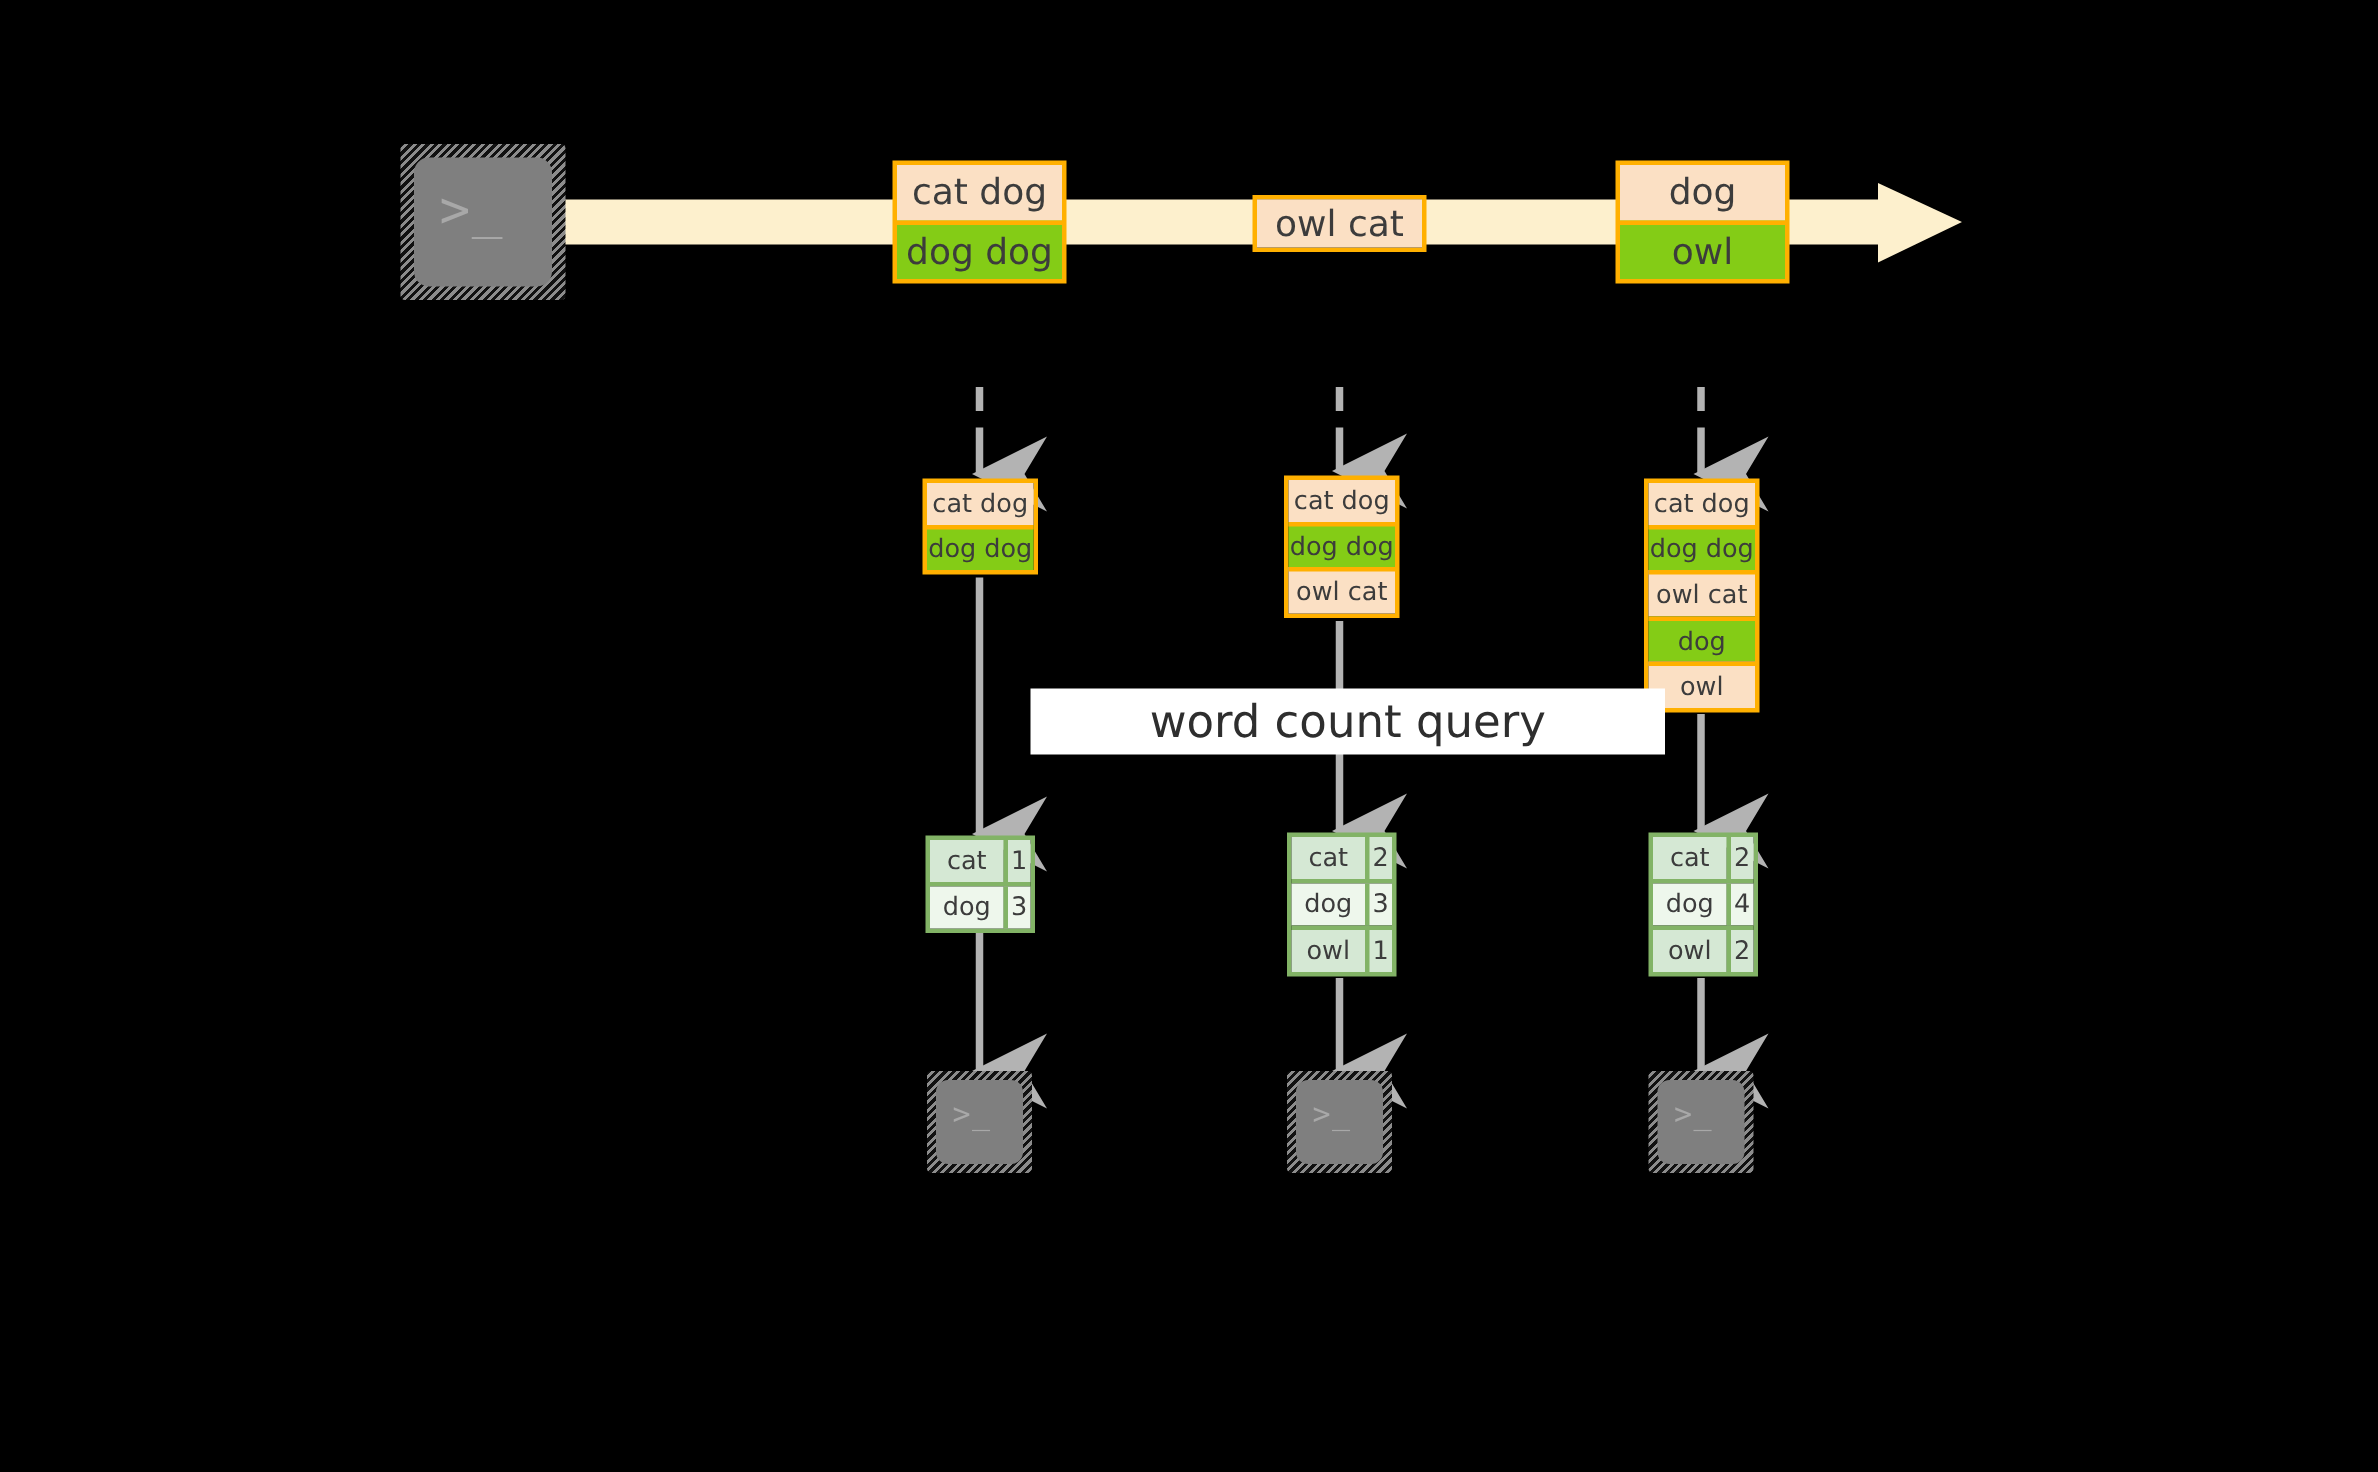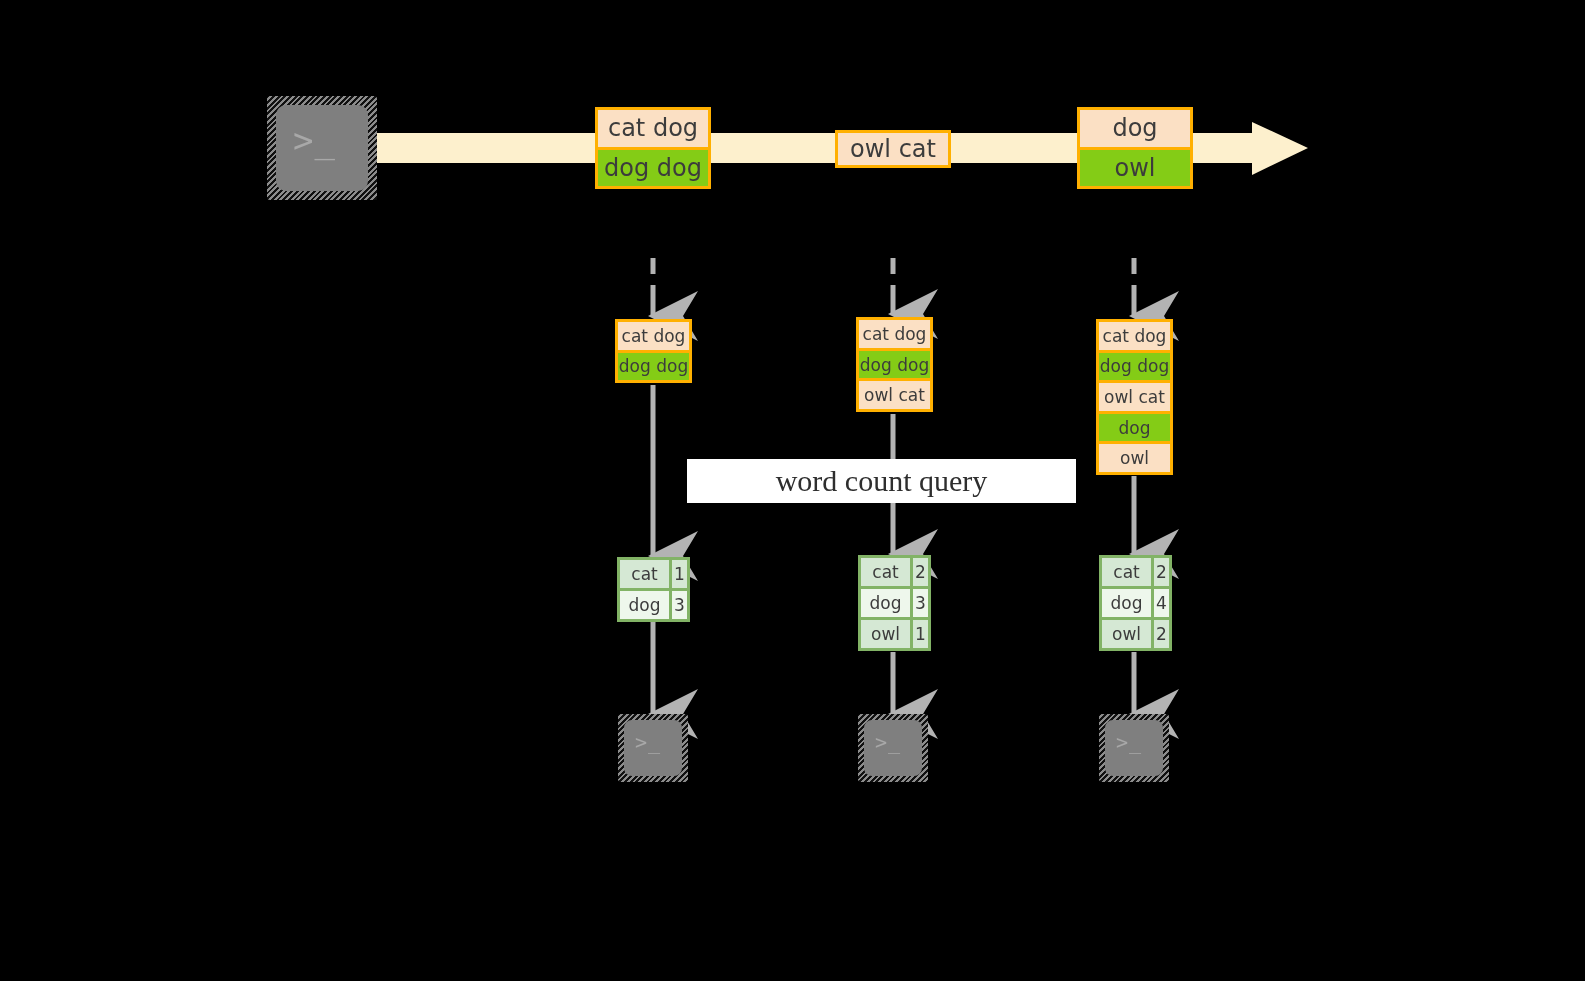--- a/index.html
+++ b/index.html
@@ -208,21 +208,21 @@
   </div>
 
   <div class="rec-group acc-box" style="left:1096px; top:319px; width:77px; height:156px;">
     <div class="rec shade-a">cat dog</div>
     <div class="rec shade-b">dog dog</div>
     <div class="rec shade-a">owl cat</div>
     <div class="rec shade-b">dog</div>
     <div class="rec shade-a">owl</div>
   </div>
 
-  <div class="banner" style="left:687px; top:459px; width:389px; height:44px;font-family:Liberation Serif, serif;">
+  <div class="banner" style="left:687px; top:459px; width:423px; height:44px;">
     <span>word count query</span>
   </div>
 
   <div class="res-table" style="left:617px; top:557px; width:73px; height:65px;">
     <div class="res-row shade-a">
       <div class="res-cell word">cat</div>
       <div class="res-cell count">1</div>
     </div>
     <div class="res-row shade-b">
       <div class="res-cell word">dog</div>

